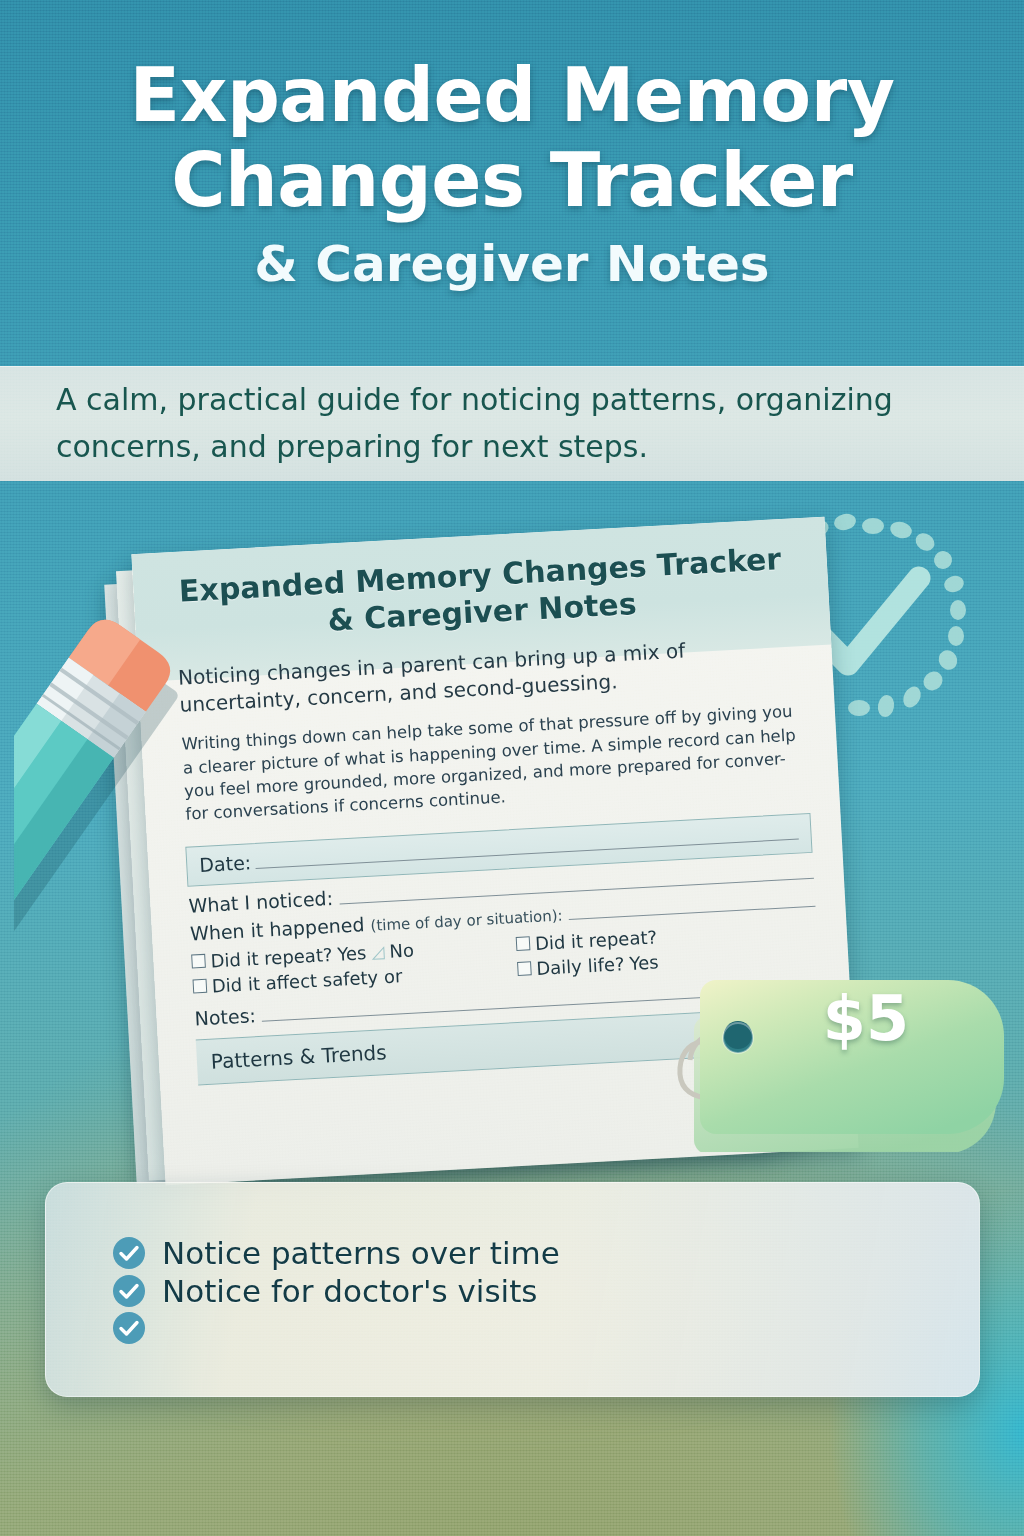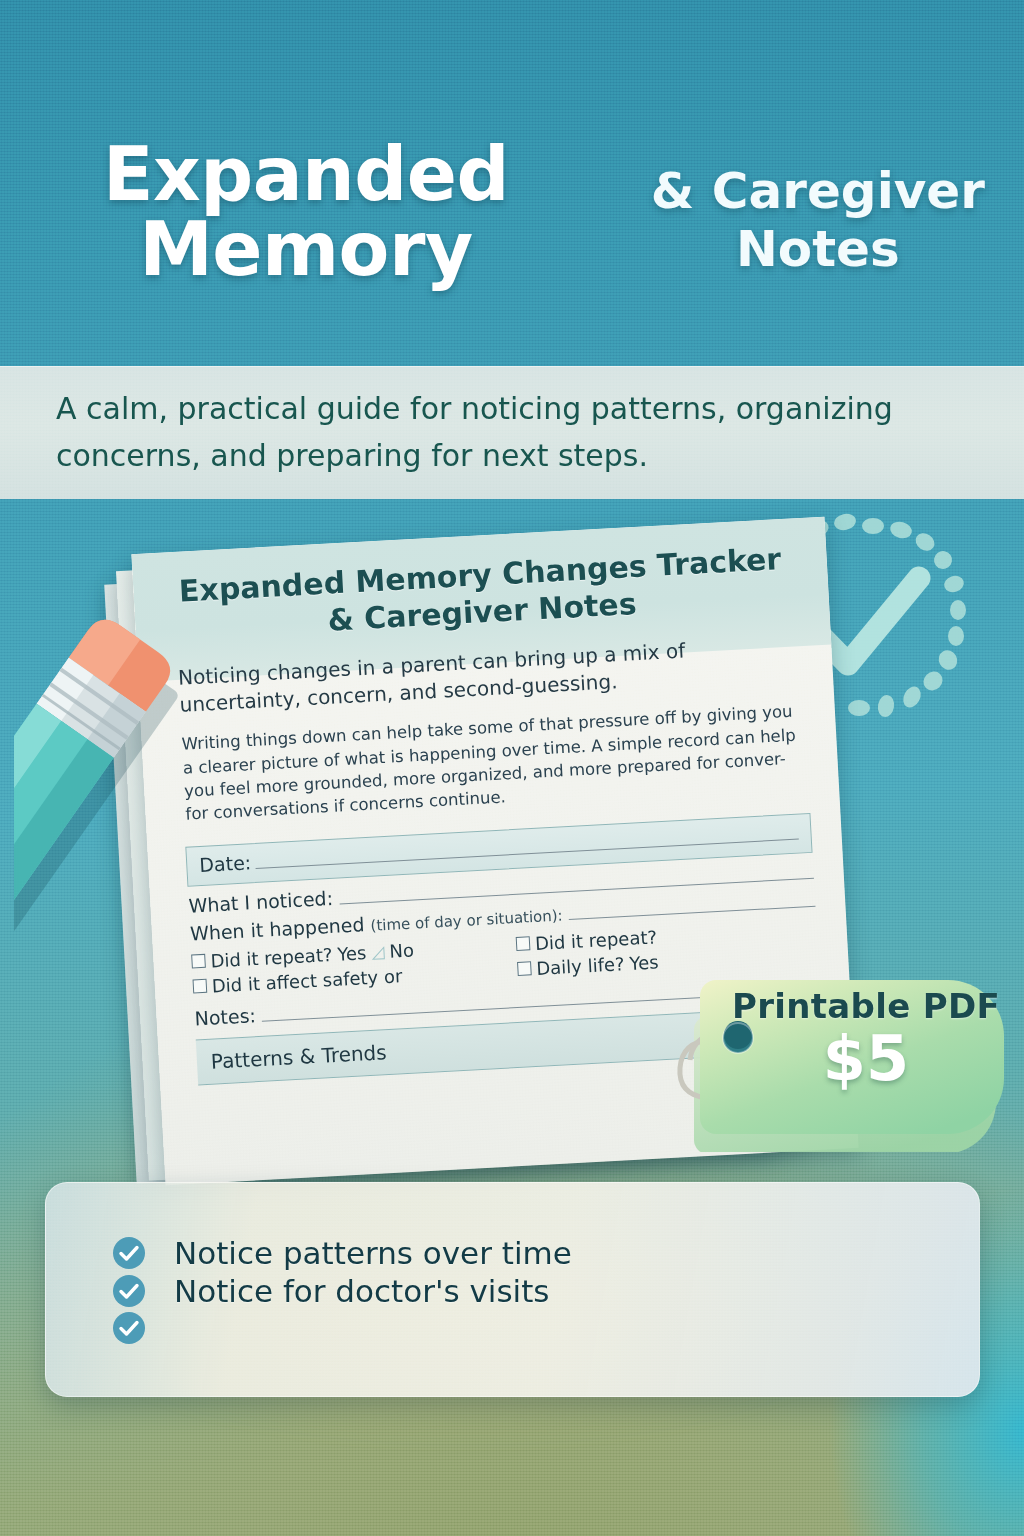--- a/index.html
+++ b/index.html
@@ -31,41 +31,41 @@
     position:absolute; inset:0; opacity:.16; mix-blend-mode:overlay;
     background-image:
       repeating-linear-gradient(0deg,rgba(255,255,255,.35) 0 1px,rgba(0,0,0,.22) 1px 2px),
       repeating-linear-gradient(90deg,rgba(255,255,255,.3) 0 1px,rgba(0,0,0,.2) 1px 2px);
     background-size:3px 3px,3px 3px;
   }
 
   
   #hero{
     position:absolute; left:0; top:0; width:1024px; height:366px; z-index:5;
-    display:flex; flex-direction:row; align-items:center; justify-content:flex-start;
+    display:flex; flex-direction:column; align-items:center; justify-content:flex-start;
     padding-top:58px;
   }
   .hero-l1,.hero-l2{
     font-family:"DejaVu Sans", sans-serif;
     font-weight:bold; color:#ffffff; letter-spacing:-0.5px;
     font-size:74px; line-height:1.02;
     text-shadow:0 3px 7px rgba(10,50,65,.35);
     text-align:center;
   }
   .hero-l2{ margin-top:10px; }
   .hero-l3{
     font-family:"DejaVu Sans", sans-serif;
     font-weight:bold; color:#f2fbfd; font-size:50px; margin-top:16px;
     text-shadow:0 3px 7px rgba(10,50,65,.32);
     text-align:center;
   }
 
   
   #subband{
-    position:absolute; left:0; top:366px; width:1024px; height:133px; z-index:6;
+    position:absolute; left:0; top:366px; width:1024px; height:115px; z-index:6;
     background:linear-gradient(180deg,#d7e4e3 0%, #dbe7e4 45%, #d3e1e0 100%);
     box-shadow:0 1px 0 rgba(255,255,255,.5) inset;
     display:flex; align-items:center;
   }
   #subband .noise{opacity:.10;}
   .sub-text{
     position:relative; z-index:2;
     font-family:"DejaVu Sans", sans-serif;
     color:#18564f; font-size:30px; line-height:1.55;
     padding:0 56px; width:100%;
@@ -179,40 +179,41 @@
     border-radius:22px; overflow:hidden;
     background:linear-gradient(100deg, rgba(206,224,225,.93) 0%, rgba(238,238,226,.95) 22%, rgba(240,240,230,.95) 55%, rgba(224,232,238,.93) 100%);
     box-shadow:0 10px 26px rgba(12,52,66,.26);
     border:1px solid rgba(255,255,255,.5);
     display:flex; flex-direction:column; justify-content:center;
     padding:10px 0 10px 66px;
   }
   #benefits .noise{ opacity:.10; }
   .bline{
     position:relative; z-index:3;
-    display:flex; align-items:center; gap:28px; margin:1px 0;
+    display:flex; align-items:center; gap:16px; margin:1px 0;
   }
   .bcheck{ width:34px; height:34px; flex:none; }
   .btext{
     font-family:"DejaVu Sans", sans-serif; color:#133b46; font-size:31px;
     text-shadow:0 1px 1px rgba(255,255,255,.45);
   }
 </style>
 </head>
 <body>
 
 <div id="bg">
   <div class="bg-base"></div>
   <div class="bg-tealright"></div>
   <div class="bg-warmglow"></div>
   <div class="noise"></div>
 </div>
 
 <div id="hero">
   <div class="hero-l1">Expanded Memory</div>
+  <div class="hero-l2">Changes Tracker</div>
   <div class="hero-l3">&amp; Caregiver Notes</div>
 </div>
 
 <div id="subband">
   <div class="noise"></div>
   <div class="sub-text">A calm, practical guide for noticing patterns, organizing concerns, and preparing for next steps.</div>
 </div>
 
 <div id="checkbadge">
   <svg width="200" height="215" viewBox="0 0 200 215">
@@ -365,21 +366,20 @@
       <path d="M40 62 q-20 6 -22 26"></path>
     </g>
 
     <path d="M44 8 h232 a56 56 0 0 1 56 56 v42 a56 56 0 0 1 -56 56 h-232 a16 16 0 0 1 -16 -16 v-122 a16 16 0 0 1 16 -16 z" fill="url(#tagGrad)"></path>
 
     <circle cx="66" cy="66" r="15" fill="#2e7d86"></circle>
     <circle cx="66" cy="63" r="14" fill="#1f6670"></circle>
     <circle cx="66" cy="66" r="15" fill="none" stroke="rgba(255,255,255,.35)" stroke-width="2"></circle>
   </svg>
   <div class="tag-text">
-    <div class="tag-label">Printable PDF</div>
     <div class="tag-price">$5</div>
   </div>
 </div>
 
 <div id="benefits">
   <div class="noise"></div>
 
   <div class="bline">
     <svg class="bcheck" viewBox="0 0 34 34">
       <circle cx="17" cy="17" r="16" fill="#4d9cb7"></circle>

